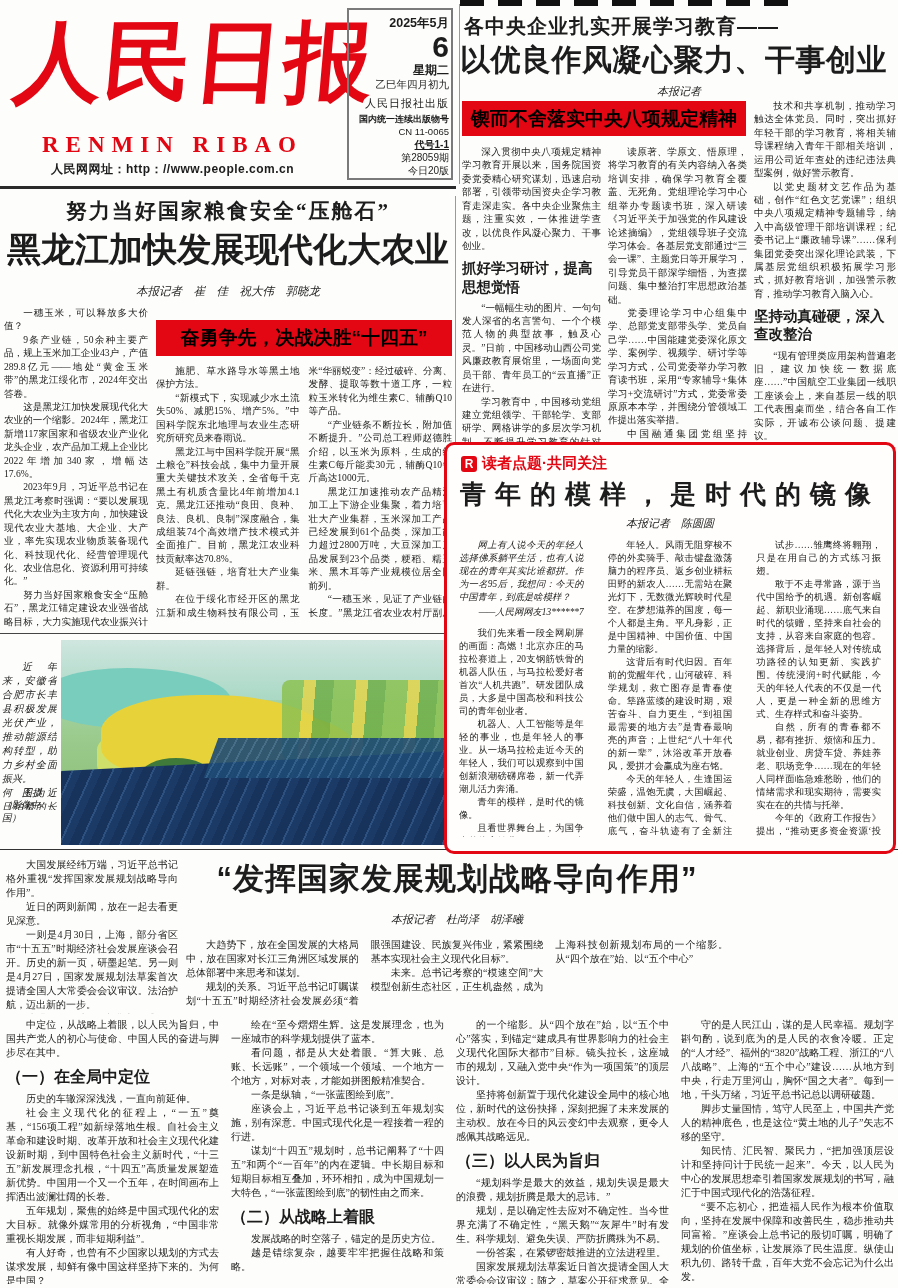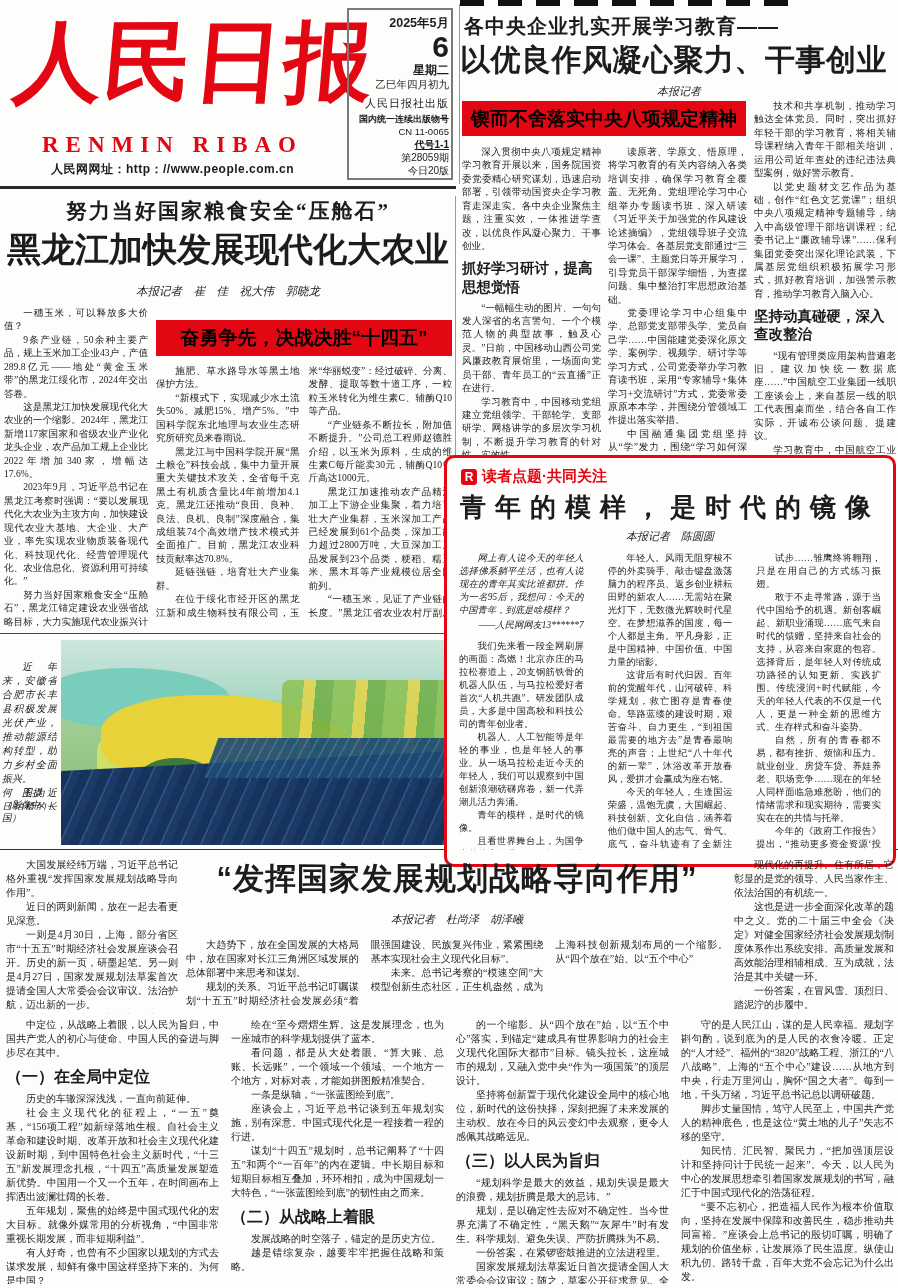--- a/index.html
+++ b/index.html
@@ -22,21 +22,21 @@
   .logo{font-weight:bold;color:#e30613;font-size:88px;line-height:118px;letter-spacing:2px;
         transform:skewX(-5deg);white-space:nowrap;}
   .latin{color:#e30613;font-weight:bold;font-size:23px;letter-spacing:7px;}
   .site{font-weight:bold;font-size:12px;letter-spacing:.5px;}
   .datebox{border:2.5px solid #7a7a7a;text-align:right;padding:5px 2px;box-sizing:border-box;}
   .datebox div{line-height:1.3;}
   
   .photo{overflow:hidden;background:linear-gradient(180deg,#b9dcd2 0%,#a8d6b9 20%,#9ccc8f 45%,#86b86a 100%);}
   .ph{position:absolute;}
   
-  .rbox{border:3.5px solid #e30613;border-radius:10px;box-sizing:border-box;background:#fffefc;margin-top:13px;}
+  .rbox{border:3.5px solid #e30613;border-radius:10px;box-sizing:border-box;background:#fffefc;}
   .ricon{display:inline-flex;width:16px;height:16px;background:#e30613;color:#fff;border-radius:3px;
          align-items:center;justify-content:center;font:bold 12px "Liberation Sans",sans-serif;margin-right:5px;}
   .leadkai p{font-style:italic;margin:0;text-indent:2em;text-align:justify;}
 </style>
 </head>
 <body>
 
 <div class="page">
 
   <div class="abs logo" style="left:14px;top:4px;width:330px;height:122px;">人民日报</div>
@@ -179,25 +179,20 @@
       <p>一则是4月30日，上海，部分省区市“十五五”时期经济社会发展座谈会召开。历史的新一页，研墨起笔。另一则是4月27日，国家发展规划法草案首次提请全国人大常委会会议审议。法治护航，迈出新的一步。</p>
       <p>读懂五年规划，读懂中国式现代化。在全局</p>
     </div>
   <div class="abs center sans" style="left:186px;top:858px;width:542px;font-size:31px;font-weight:900;letter-spacing:1px;">“发挥国家发展规划战略导向作用”</div>
   <div class="abs center kai" style="left:186px;top:912px;width:542px;font-size:11px;">本报记者　杜尚泽　胡泽曦</div>
   <div class="abs bodytxt paras" style="left:186px;top:938px;width:542px;height:76px;column-count:3;column-gap:12px;column-fill:auto;font-size:10px;">
       <p>大趋势下，放在全国发展的大格局中，放在国家对长江三角洲区域发展的总体部署中来思考和谋划。</p>
       <p>规划的关系。习近平总书记叮嘱谋划“十五五”时期经济社会发展必须“着眼强国建设、民族复兴伟业，紧紧围绕基本实现社会主义现代化目标”。</p>
       <p>未来。总书记考察的“模速空间”大模型创新生态社区，正生机盎然，成为上海科技创新规划布局的一个缩影。从“四个放在”始、以“五个中心”</p>
     </div>
-  <div class="abs bodytxt paras" style="left:734px;top:858px;width:160px;height:156px;font-size:10px;">
-      <p>现代化的再提升。住有所居，它彰显的是党的领导、人民当家作主、依法治国的有机统一。</p>
-      <p>这也是进一步全面深化改革的题中之义。党的二十届三中全会《决定》对健全国家经济社会发展规划制度体系作出系统安排。高质量发展和高效能治理相辅相成、互为成就，法治是其中关键一环。</p>
-      <p>一份答案，在冒风雪、顶烈日、踏泥泞的步履中。</p>
-    </div>
 
   <div class="abs" style="left:6px;top:1018px;width:888px;height:266px;display:flex;gap:12px;">
     <div class="bodytxt" style="flex:1;height:266px;font-size:10px;">
       <div class="paras">
           <p>中定位，从战略上着眼，以人民为旨归，中国共产党人的初心与使命、中国人民的奋进与脚步尽在其中。</p>
         </div>
       <div class="colsub center" style="font-size:16px;">（一）在全局中定位</div>
       <div class="paras">
           <p>历史的车辙深深浅浅，一直向前延伸。</p>
           <p>社会主义现代化的征程上，“一五”奠基，“156项工程”如新绿落地生根。自社会主义革命和建设时期、改革开放和社会主义现代化建设新时期，到中国特色社会主义新时代，“十三五”新发展理念扎根，“十四五”高质量发展塑造新优势。中国用一个又一个五年，在时间画布上挥洒出波澜壮阔的长卷。</p>

